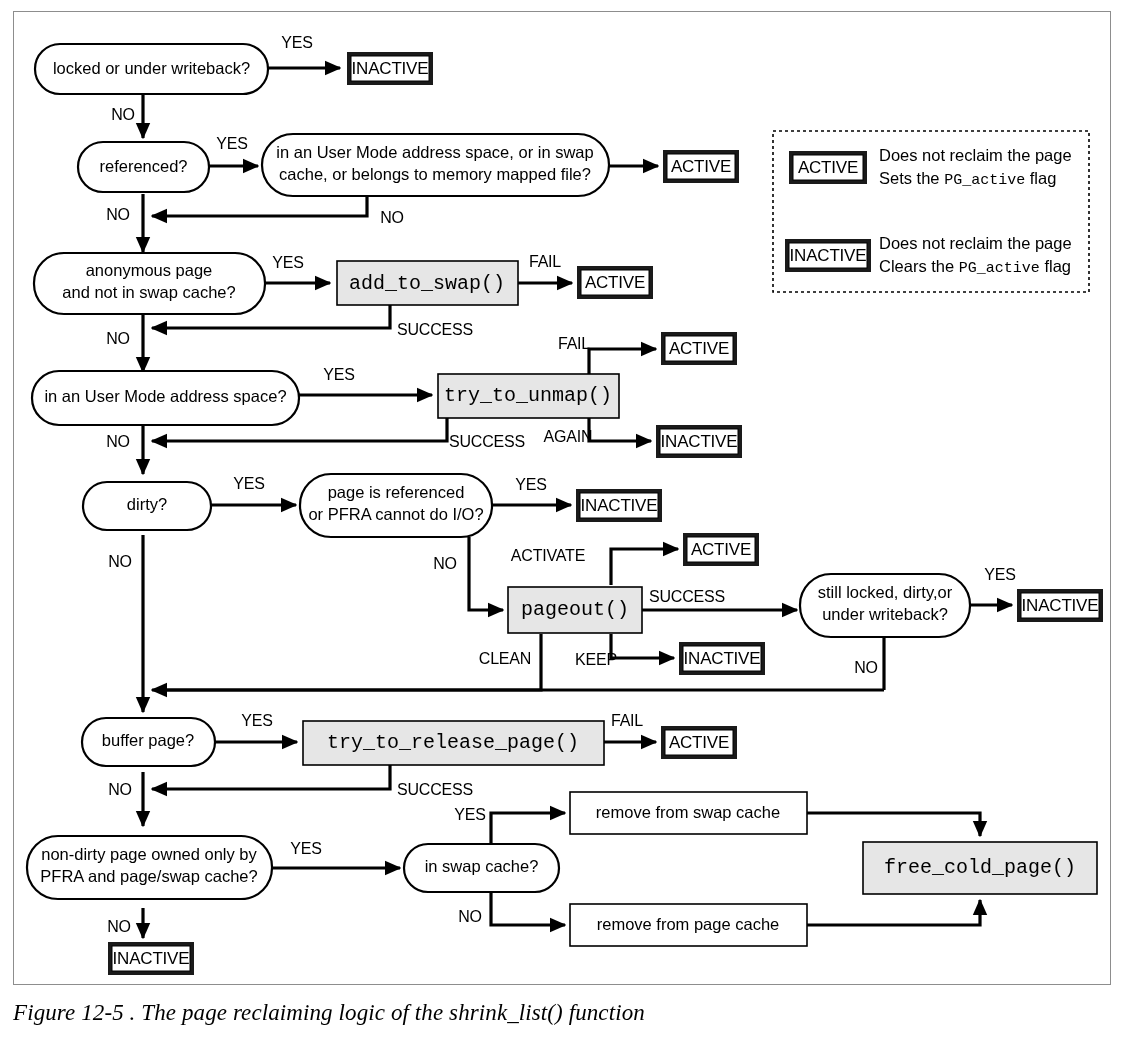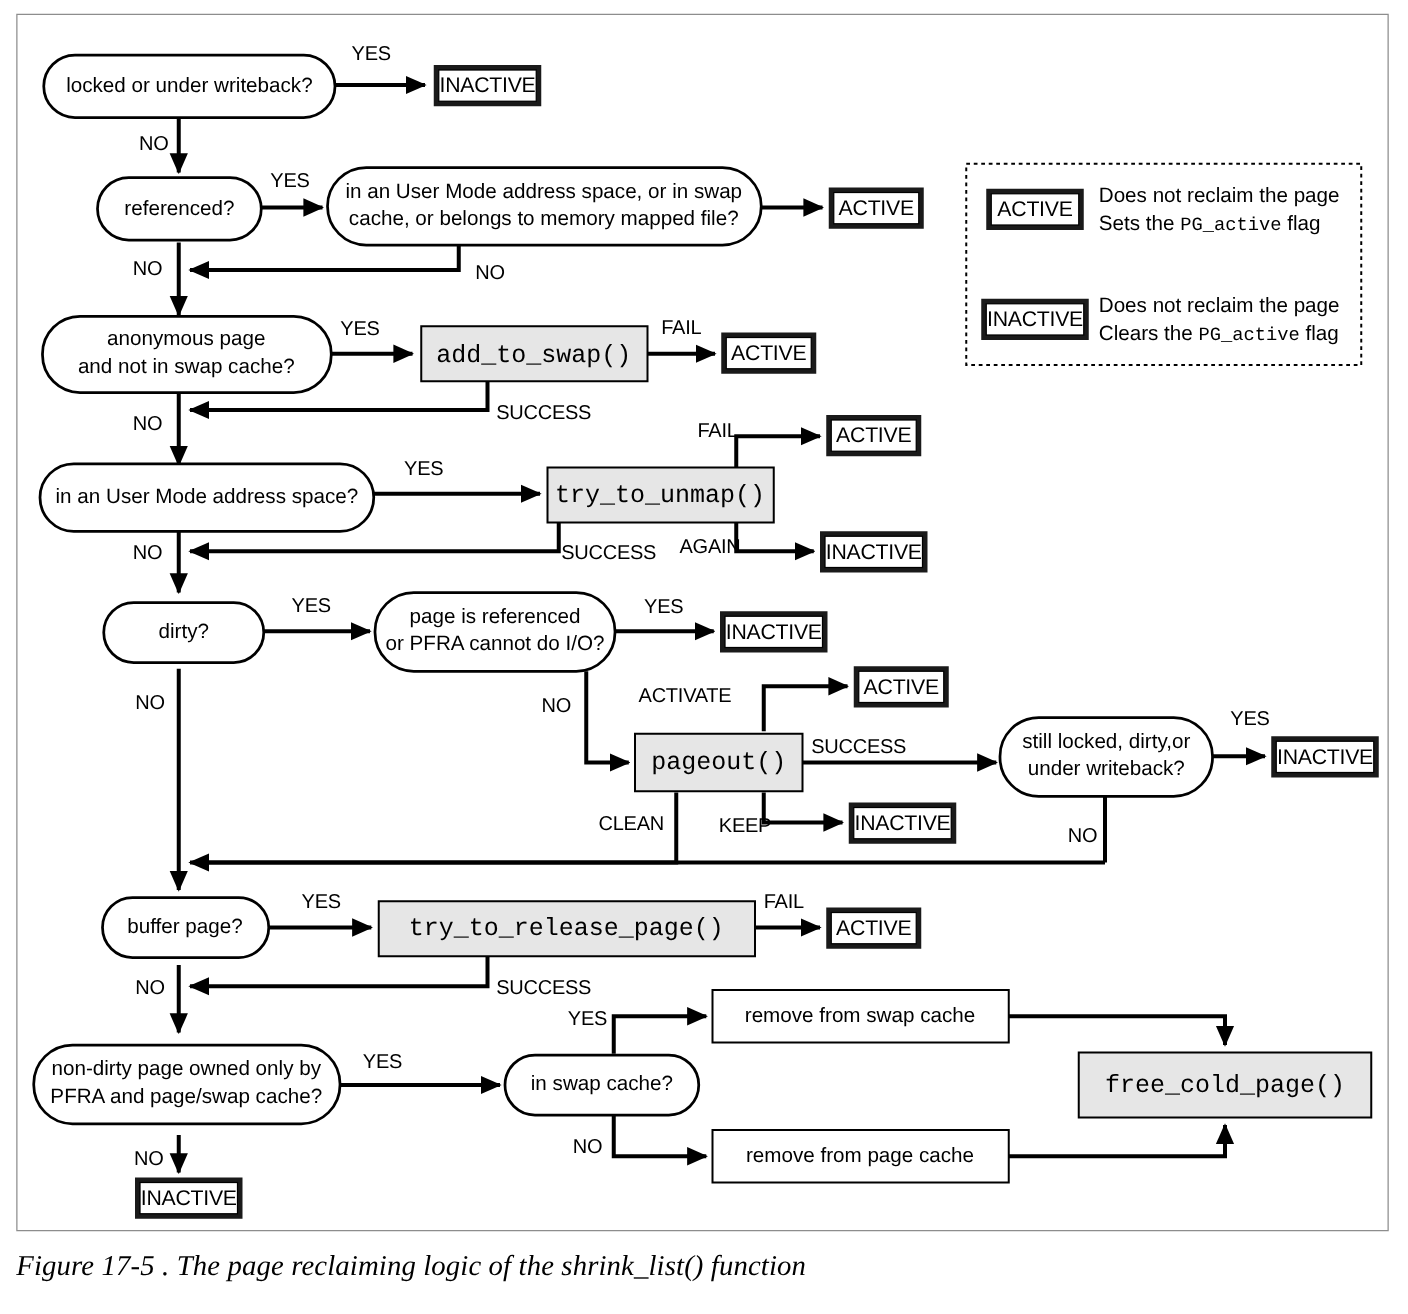--- a/index.html
+++ b/index.html
@@ -346,14 +346,14 @@
         <rect class="term-in" x="789" y="243" width="78" height="25"></rect>
         <text class="t-term" x="828" y="256.5">INACTIVE</text>
         <text class="t-leg" x="879" y="245">Does not reclaim the page</text>
         <text x="879" y="268">
           <tspan class="t-leg">Clears the </tspan><tspan class="t-legm">PG_active</tspan><tspan class="t-leg"> flag</tspan>
         </text>
       </g>
     </g>
   </svg>
 
-  <div class="cap">Figure 17-5 . The page reclaiming logic of the shrink_list() function</div>
+  <div class="cap">Figure 12-5 . The page reclaiming logic of the shrink_list() function</div>
 </div>
 
 </body></html>

